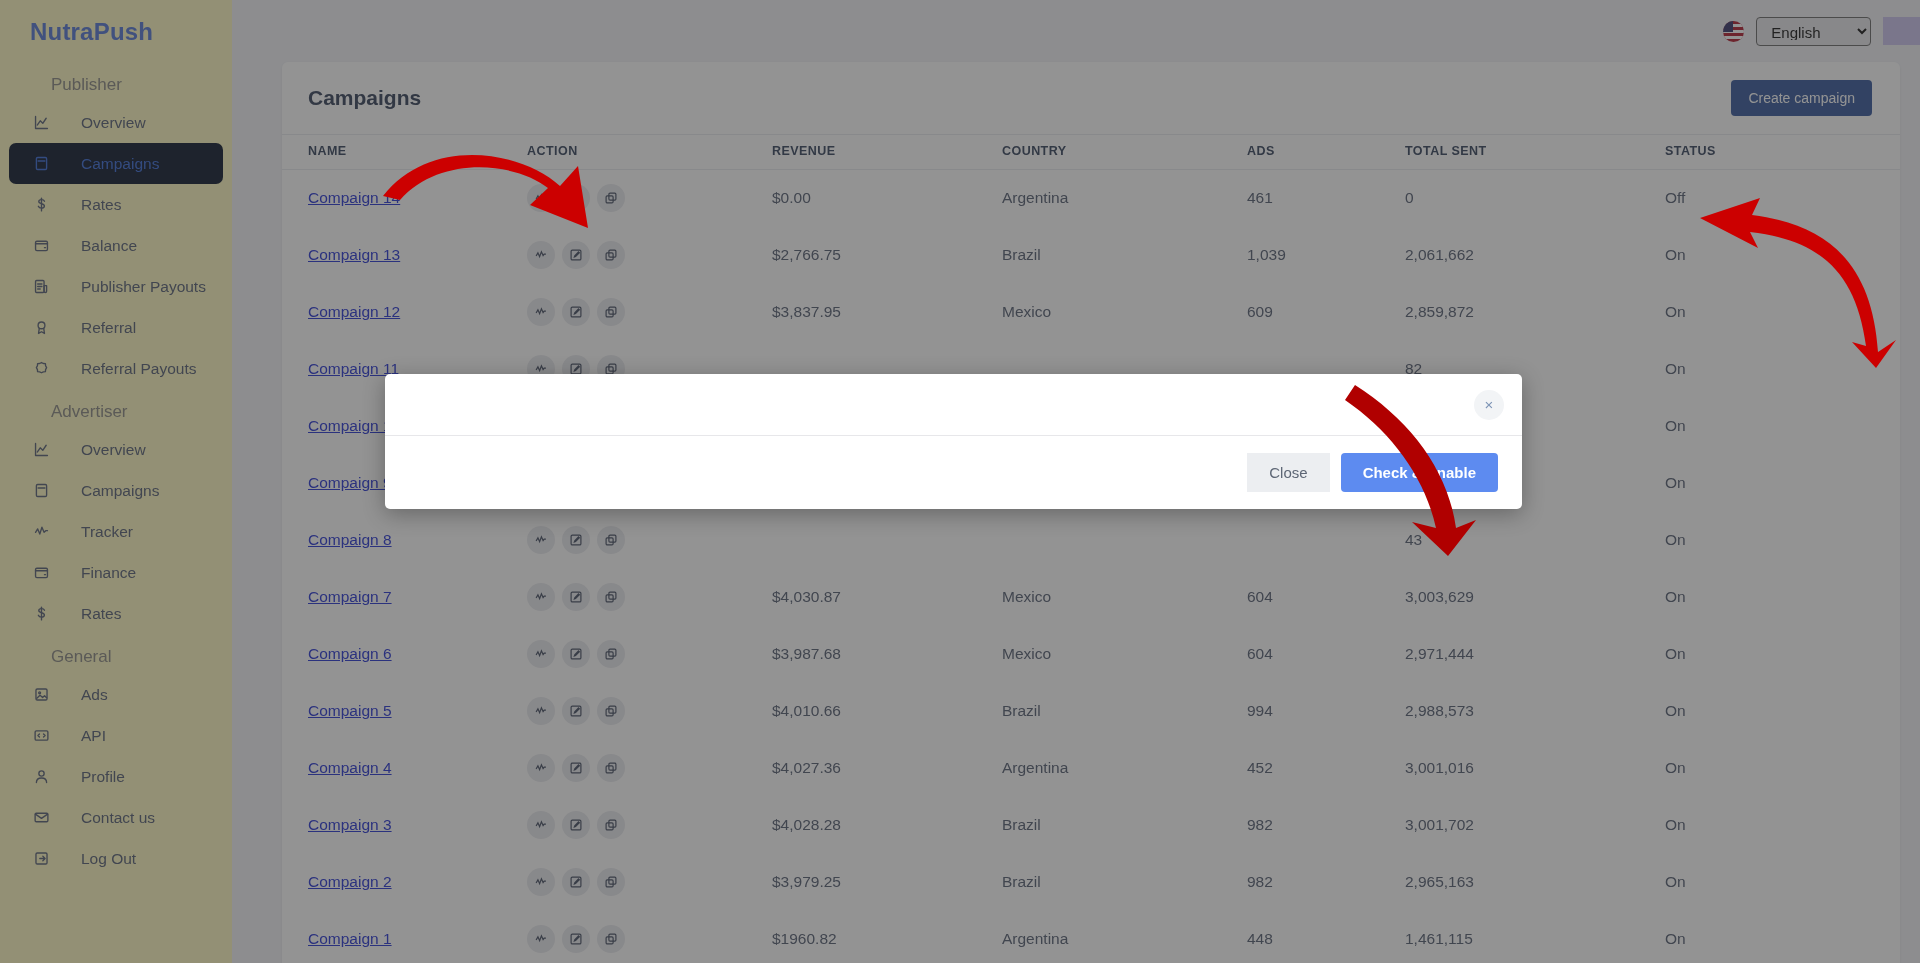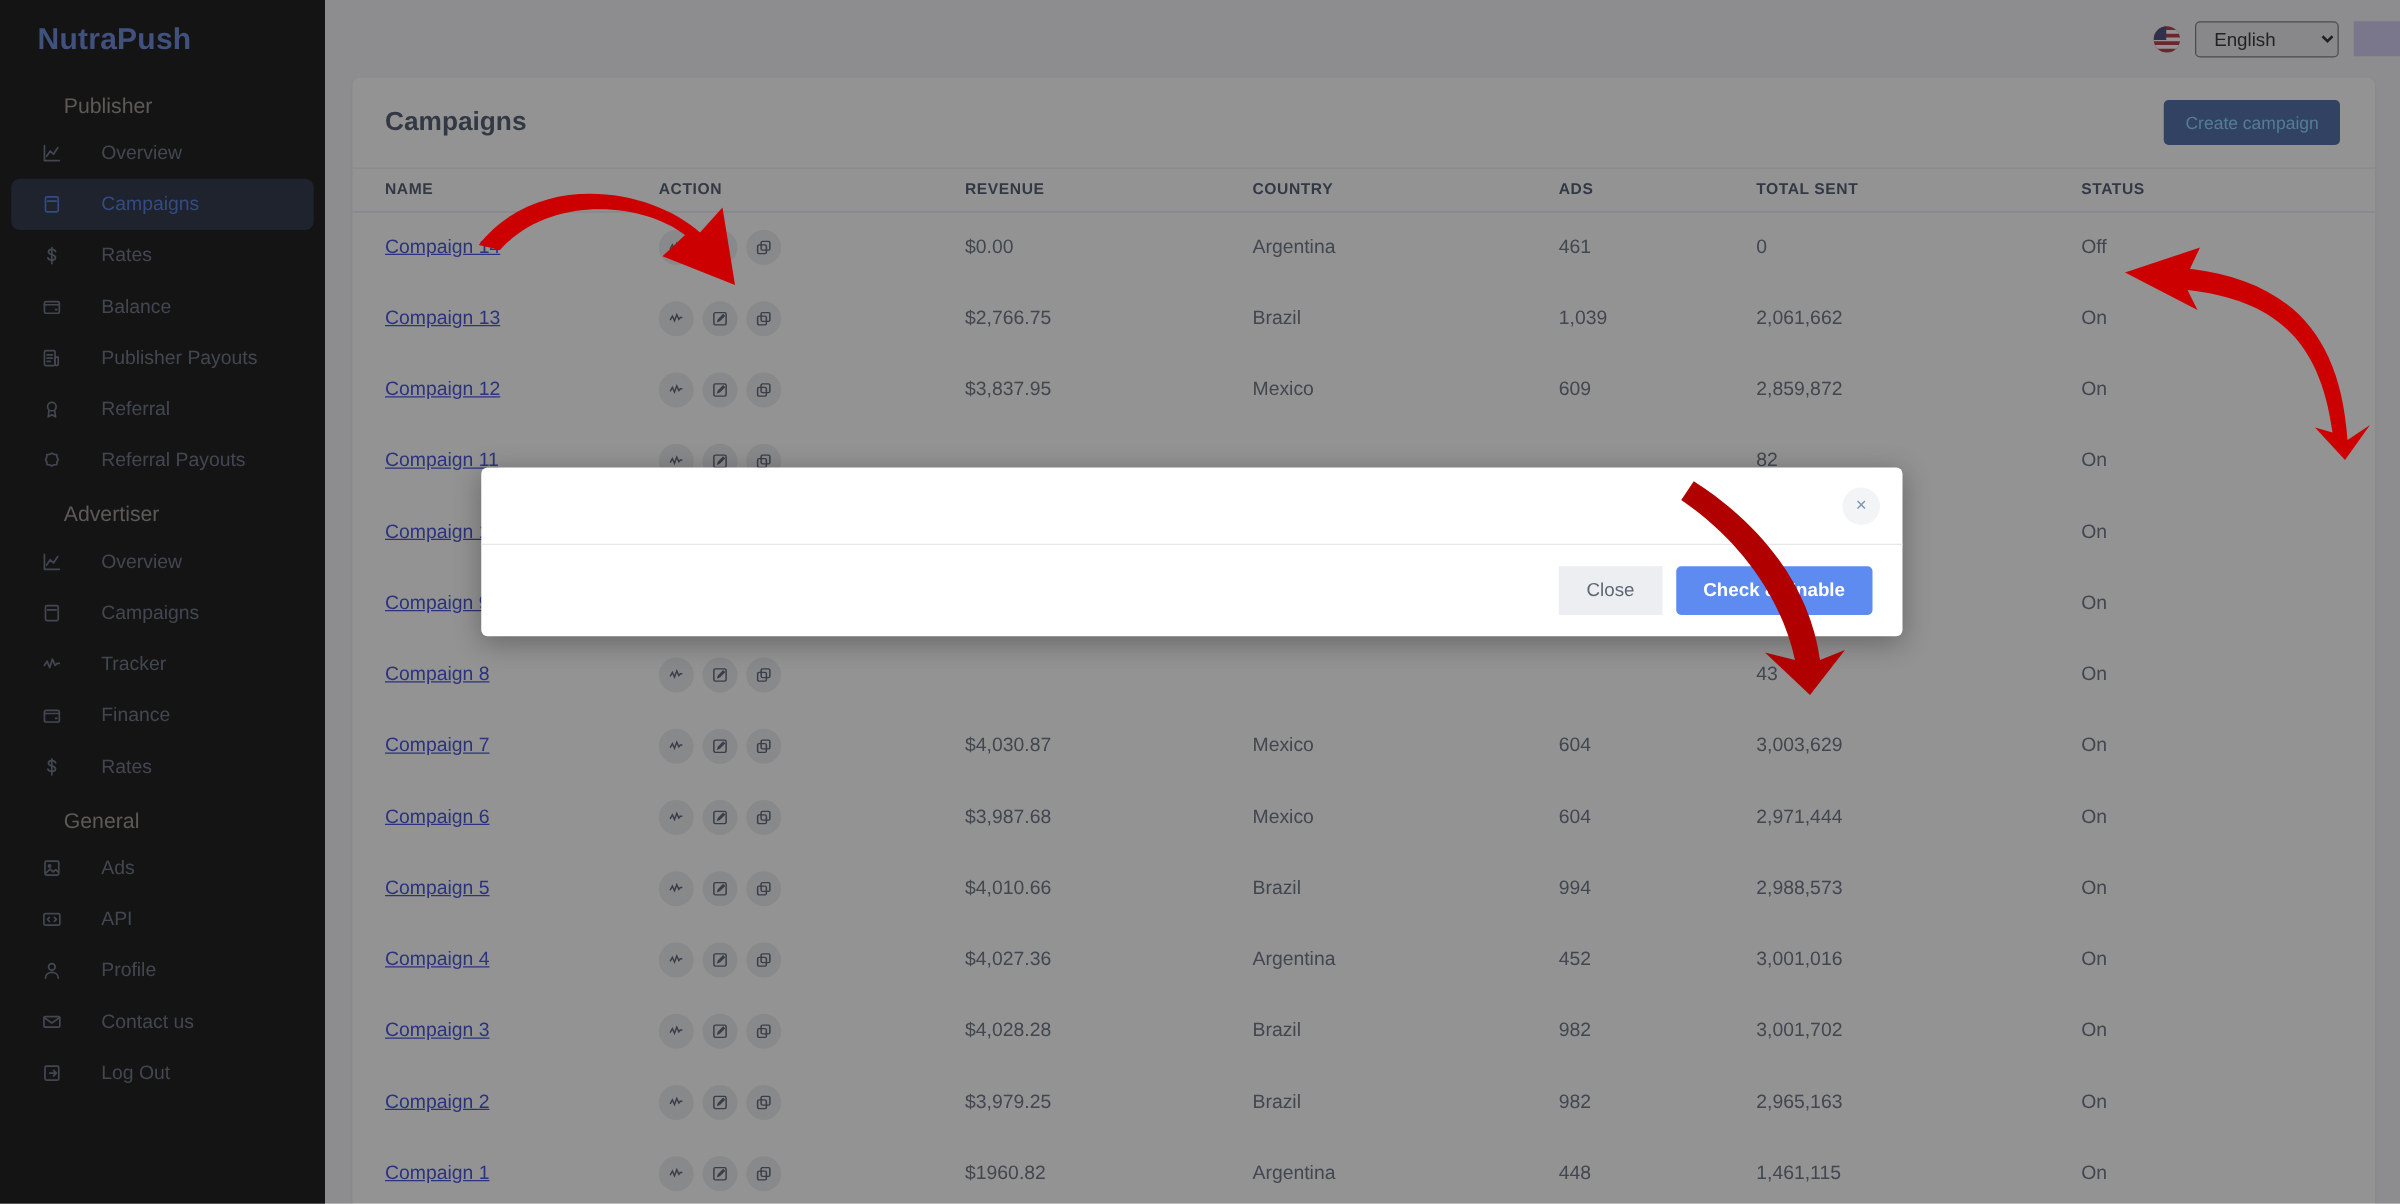--- a/index.html
+++ b/index.html
@@ -7,22 +7,22 @@
     width: 1920px; height: 963px;
     overflow: hidden;
     font-family: "Liberation Sans", sans-serif;
     background: #f2f3f7;
   }
   #app { position: relative; width: 1920px; height: 963px; }
 
   
   #sidebar {
     position: absolute; left: 0; top: 0;
-    width: 260px; height: 963px;
-    background: #000000;
+    width: 232px; height: 963px;
+    background: #fef9c3;
     overflow: hidden;
     z-index: 5;
   }
   .brand {
     color: #5b7bd5;
     font-size: 24px; font-weight: bold;
     padding: 18px 0 16px 30px;
     letter-spacing: .2px;
   }
   .nav-section {
@@ -89,21 +89,21 @@
     overflow: hidden;
   }
   .card-head {
     height: 72px;
     display: flex; align-items: center; justify-content: space-between;
     padding: 0 28px 0 26px;
   }
   .card-title { font-size: 21px; color: #3d4960; }
   .btn-primary {
     background: #3d5d9e;
-    color: #7dd3fc; border: none;
+    color: #ffffff; border: none;
     font-family: "Liberation Sans", sans-serif;
     font-size: 14px;
     padding: 10px 17px;
     border-radius: 4px;
     cursor: pointer;
   }
 
   table.camp { width: 100%; border-collapse: collapse; table-layout: fixed; }
   table.camp thead th {
     text-align: left;

